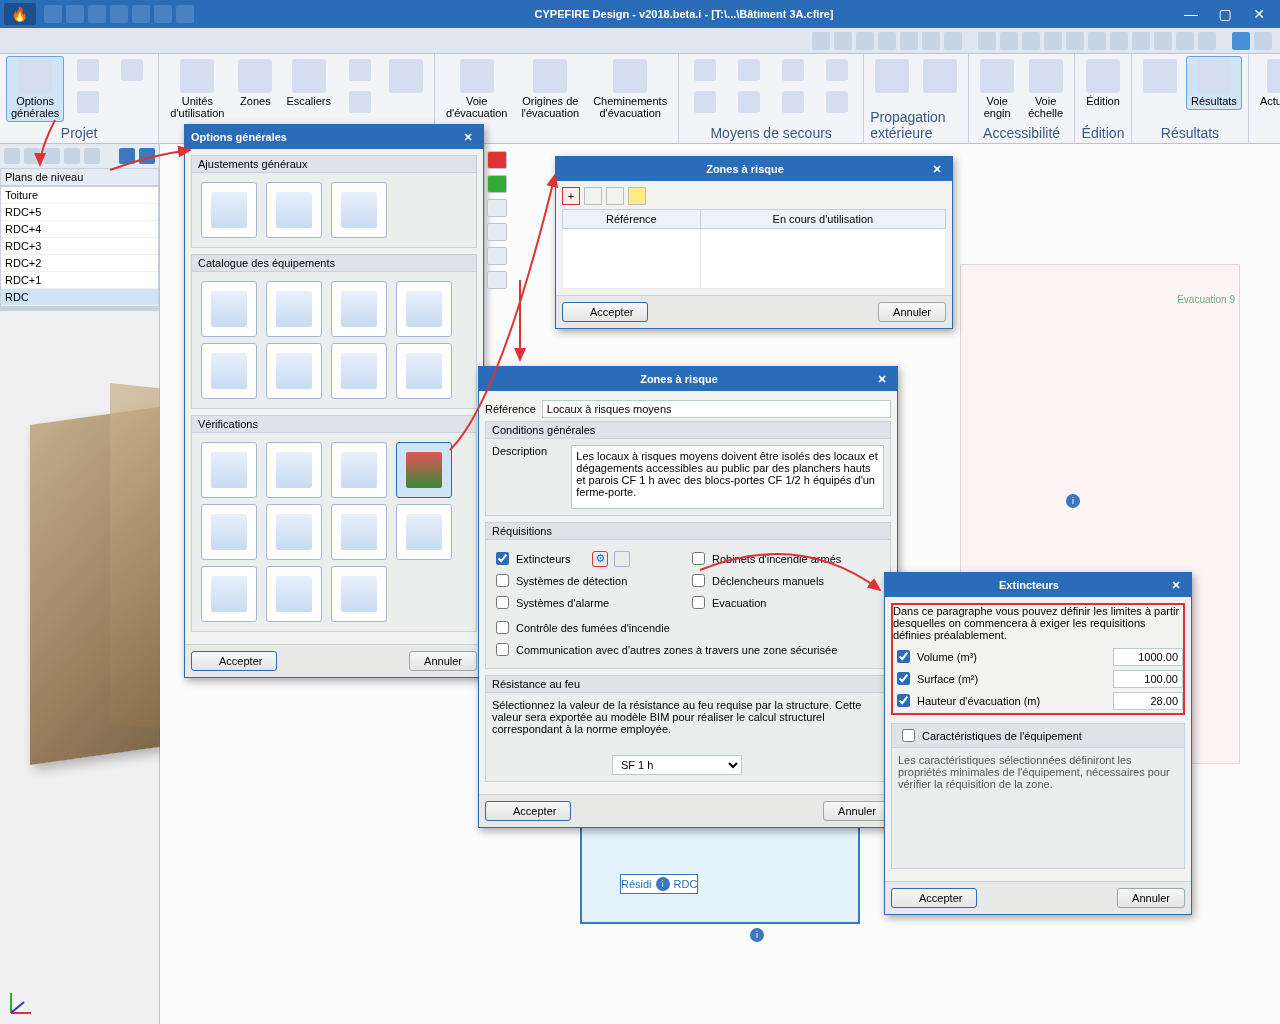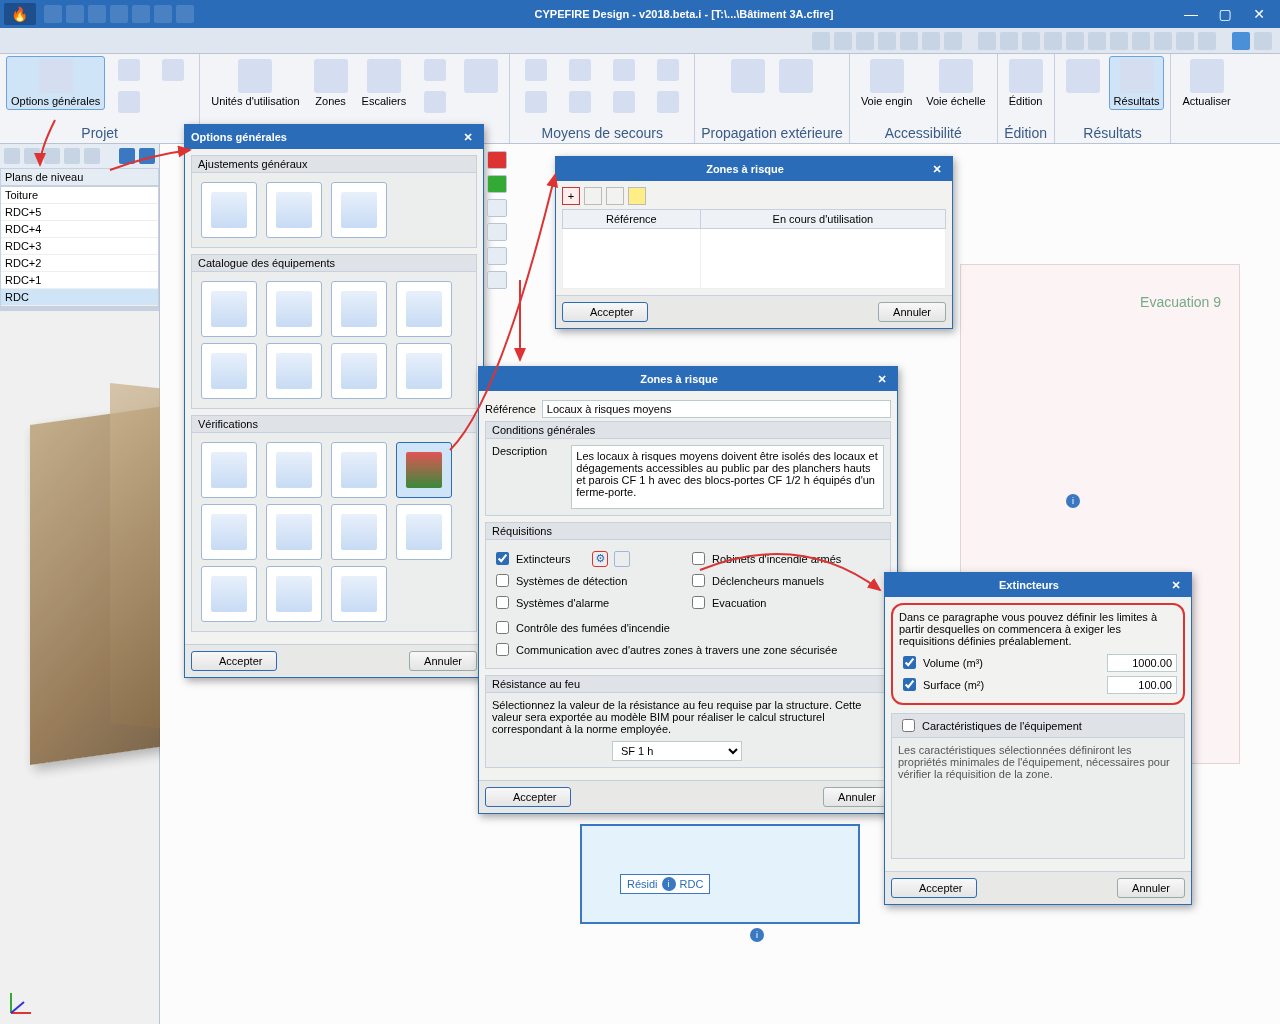--- a/index.html
+++ b/index.html
@@ -63,23 +63,23 @@
 .tbl td { border:1px solid #eee; height:60px; }
 
 .field { display:flex; align-items:center; gap:6px; margin:3px 0; }
 .field input[type=text] { flex:1; border:1px solid #bcc; padding:2px 4px; background:#fff; }
 .txta { width:100%; height:64px; border:1px solid #bcc; background:#fff; padding:4px; font-size:11px; resize:none; overflow:auto; }
 .chk { display:flex; align-items:center; gap:4px; margin:3px 0; }
 .chk input { accent-color:#2a6cb8; }
 .numin { width:70px; text-align:right; border:1px solid #bcc; padding:2px 4px; background:#fff; }
 select { border:1px solid #bcc; padding:2px 4px; background:#fff; }
 
-.redbox { border:2px solid #d33; border-radius:12px; padding:6px; }
+.redbox { border:2px solid #d33; border-radius:0; }
 .arrow { position:absolute; pointer-events:none; }
-.floorlabel { position:absolute; background:#fff; border:1px solid #3a78c2; padding:2px 6px; color:#2a6cb8; display:flex; align-items:center; gap:4px; }
+.floorlabel { position:absolute; background:#fff; border:1px solid #3a78c2; padding:2px 0; color:#2a6cb8; display:flex; align-items:center; gap:4px; }
 .infodot { width:14px; height:14px; border-radius:50%; background:#3a78c2; color:#fff; font-size:9px; display:inline-flex; align-items:center; justify-content:center; }
 </style>
 </head>
 <body>
 
 <div class="titlebar">
   <div class="logo">🔥</div>
   <div class="qat">
     <div class="qbtn"></div>
     <div class="qbtn"></div>
@@ -162,20 +162,37 @@
       <div class="rcol">
         <div class="rbtn iconcol">
             <div class="ricon small"></div>
           </div>
         <div class="rbtn iconcol">
             <div class="ricon small"></div>
           </div>
       </div>
       <div class="rbtn">
           <div class="ricon"></div>
+        </div>
+    </div>
+    <div class="glabel">&nbsp;</div>
+  </div>
+  <div class="ribgroup">
+    <div class="rbtns">
+      <div class="rbtn">
+          <div class="ricon"></div>
+          <span>Voie d'évacuation</span>
+        </div>
+      <div class="rbtn">
+          <div class="ricon"></div>
+          <span>Origines de l'évacuation</span>
+        </div>
+      <div class="rbtn">
+          <div class="ricon"></div>
+          <span>Cheminements d'évacuation</span>
         </div>
     </div>
     <div class="glabel">&nbsp;</div>
   </div>
   <div class="ribgroup">
     <div class="rbtns">
       <div class="rcol">
           <div class="rbtn iconcol">
             <div class="ricon small"></div>
           </div>
@@ -298,21 +315,21 @@
             <line x1="5" y1="25" x2="25" y2="25" stroke="#d33" stroke-width="2"></line>
             <line x1="5" y1="25" x2="5" y2="5" stroke="#3a3" stroke-width="2"></line>
             <line x1="5" y1="25" x2="18" y2="14" stroke="#33d" stroke-width="2"></line>
           </svg>
       </div>
     </div>
   </div>
   <div style="flex:1; position:relative; background:#fcfcfc">
 
      <div style="position:absolute; right:40px; top:120px; width:280px; height:500px; background:#fdeef0; border:1px solid #d7b8bc; opacity:0.6"></div>
-     <div style="position:absolute; right:59px; top:150px; color:#7a8; font-size:14px">Evacuation 9</div>
+     <div style="position:absolute; right:45px; top:150px; color:#7a8; font-size:10px">Evacuation 9</div>
      <div style="position:absolute; left:420px; bottom:100px; width:280px; height:100px; border:2px solid #3a78c2; background:#e4f2fb"></div>
      <div style="position:absolute; right:200px; top:350px;" class="infodot">i</div>
      <div class="floorlabel" style="left:460px; bottom:130px">
        <span>Résidi</span>
        <span class="infodot">i</span>
        <span>RDC</span>
      </div>
      <div style="position:absolute; left:590px; bottom:82px;" class="infodot">i</div>
   </div>
 </div>
@@ -510,21 +527,21 @@
           </div>
         <div class="chk">
             <input type="checkbox" style="">
             <span>Communication avec d'autres zones à travers une zone sécurisée</span>
           </div>
       </div>
     </div>
     <div class="groupbox">
       <div class="gbt">Résistance au feu</div>
       <div class="gbc">
-        <div style="margin-bottom:6px">Sélectionnez la valeur de la résistance au feu requise par la structure. Cette valeur sera exportée au modèle BIM pour réaliser le calcul structurel correspondant à la norme employée.</div>
+        <div style="margin-bottom:20px">Sélectionnez la valeur de la résistance au feu requise par la structure. Cette valeur sera exportée au modèle BIM pour réaliser le calcul structurel correspondant à la norme employée.</div>
         <select style="width:130px;margin-left:120px">
           <option>SF 1 h</option>
         </select>
       </div>
     </div>
   </div>
   <div class="dlgbtns">
     <button class="btn primary">Accepter</button>
     <div style="flex:1"></div>
     <button class="btn">Annuler</button>
@@ -543,20 +560,26 @@
           <input type="checkbox" checked="" style="">
           <span>Volume (m³)</span>
           <div style="flex:1"></div>
           <input class="numin" value="1000.00" style="">
         </div>
       <div class="chk">
           <input type="checkbox" checked="" style="">
           <span>Surface (m²)</span>
           <div style="flex:1"></div>
           <input class="numin" value="100.00" style="">
+        </div>
+      <div class="chk">
+          <input type="checkbox" checked="" style="">
+          <span>Hauteur d'évacuation (m)</span>
+          <div style="flex:1"></div>
+          <input class="numin" value="28.00" style="">
         </div>
     </div>
     <div class="groupbox" style="margin-top:8px">
       <div class="gbt">
           <label class="chk" style="margin:0">
             <input type="checkbox" style="">
             <span>Caractéristiques de l'équipement</span>
           </label>
         </div>
       <div class="gbc" style="color:#555;min-height:120px">Les caractéristiques sélectionnées définiront les propriétés minimales de l'équipement, nécessaires pour vérifier la réquisition de la zone.</div>

